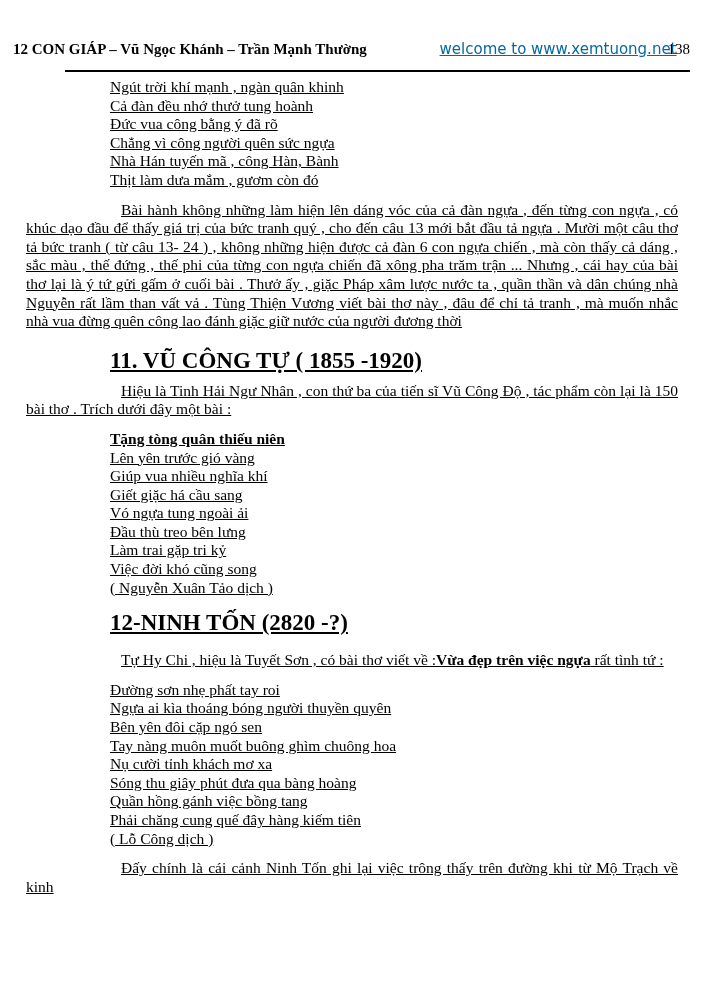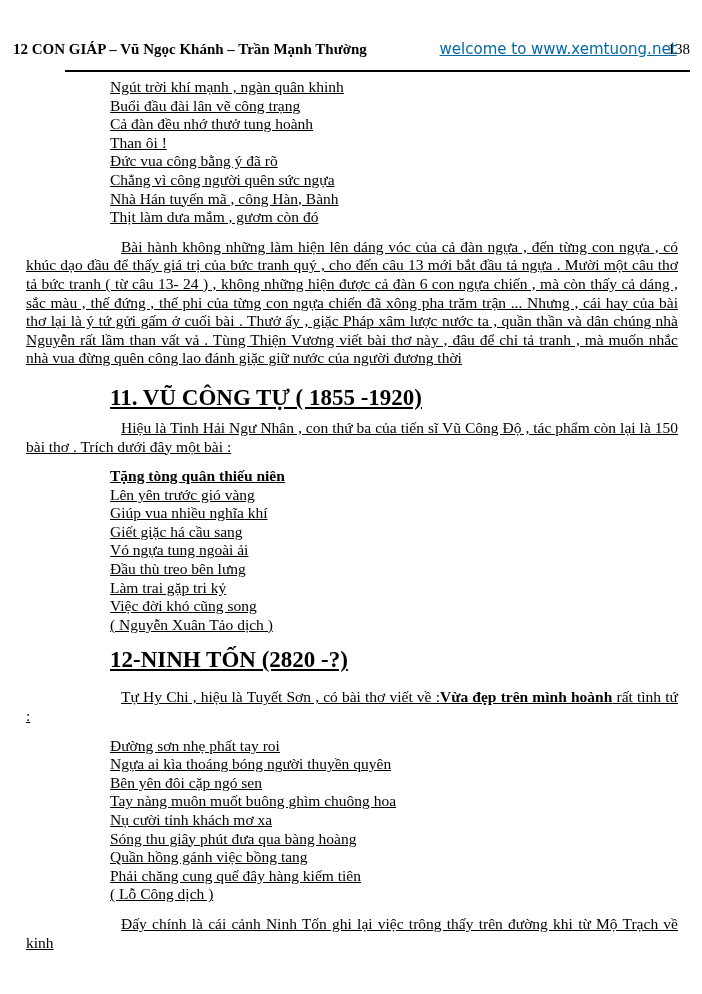--- a/index.html
+++ b/index.html
@@ -45,23 +45,21 @@
       <span class="site-link">welcome to www.xemtuong.net</span>
       <span class="page-number">138</span>
     </span>
   </div>
 
   <div class="divider"></div>
 
   <div class="page-body">
 
     <div class="pline">Ngút trời khí mạnh , ngàn quân khinh</div>
-    <div class="pline">Buổi đầu đài lân vẽ công trạng</div>
     <div class="pline">Cả đàn đều nhớ thưở tung hoành</div>
-    <div class="pline">Than ôi !</div>
     <div class="pline">Đức vua công bằng ý đã rõ</div>
     <div class="pline">Chẳng vì công người quên sức ngựa</div>
     <div class="pline">Nhà Hán tuyến mã , công Hàn, Bành</div>
     <div class="pline">Thịt làm dưa mắm , gươm còn đó</div>
 
     <p class="para">Bài hành không những làm hiện lên dáng vóc của cả đàn ngựa , đến từng con ngựa , có khúc dạo đầu để thấy giá trị của bức tranh quý , cho đến câu 13 mới bắt đầu tả ngựa . Mười một câu thơ tả bức tranh ( từ câu 13- 24 ) , không những hiện được cả đàn 6 con ngựa chiến , mà còn thấy cả dáng , sắc màu , thế đứng , thế phi của từng con ngựa chiến đã xông pha trăm trận ... Nhưng , cái hay của bài thơ lại là ý tứ gửi gấm ở cuối bài . Thưở ấy , giặc Pháp xâm lược nước ta , quần thần và dân chúng nhà Nguyễn rất lầm than vất vả . Tùng Thiện Vương viết bài thơ này , đâu để chỉ tả tranh , mà muốn nhắc nhà vua đừng quên công lao đánh giặc giữ nước của người đương thời</p>
 
     <div class="h-sec">11. VŨ CÔNG TỰ ( 1855 -1920)</div>
 
     <p class="para">Hiệu là Tinh Hải Ngư Nhân , con thứ ba của tiến sĩ Vũ Công Độ , tác phẩm còn lại là 150 bài thơ . Trích dưới đây một bài :</p>
@@ -72,21 +70,21 @@
     <div class="pline">Giết giặc há cầu sang</div>
     <div class="pline">Vó ngựa tung ngoài ải</div>
     <div class="pline">Đầu thù treo bên lưng</div>
     <div class="pline">Làm trai gặp tri kỷ</div>
     <div class="pline">Việc đời khó cũng song</div>
     <div class="pline">( Nguyễn Xuân Tảo dịch )</div>
 
     <div class="h-sec h12">12-NINH TỐN (2820 -?)</div>
 
     <p class="para intro-nt">
-      <span>Tự Hy Chi , hiệu là Tuyết Sơn , có bài thơ viết về :</span><span class="bold">Vừa đẹp trên mình hoành</span><span> rất tình tứ :</span>
+      <span>Tự Hy Chi , hiệu là Tuyết Sơn , có bài thơ viết về :</span><span class="bold">Vừa đẹp trên việc ngựa</span><span> rất tình tứ :</span>
     </p>
 
     <div class="pline">Đường sơn nhẹ phất tay roi</div>
     <div class="pline">Ngựa ai kìa thoáng bóng người thuyền quyên</div>
     <div class="pline">Bên yên đôi cặp ngó sen</div>
     <div class="pline">Tay nàng muôn muốt buông ghìm chuông hoa</div>
     <div class="pline">Nụ cười tỉnh khách mơ xa</div>
     <div class="pline">Sóng thu giây phút đưa qua bàng hoàng</div>
     <div class="pline">Quần hồng gánh việc bồng tang</div>
     <div class="pline">Phải chăng cung quế đây hàng kiếm tiên</div>

